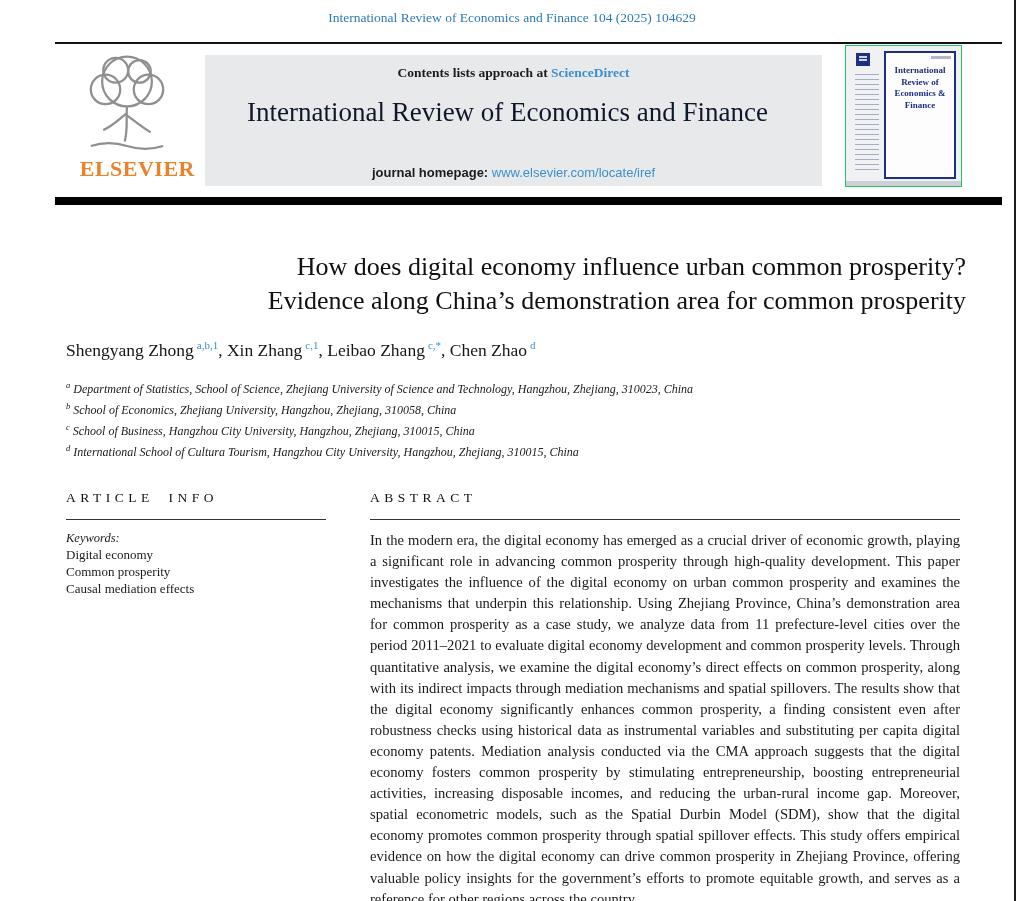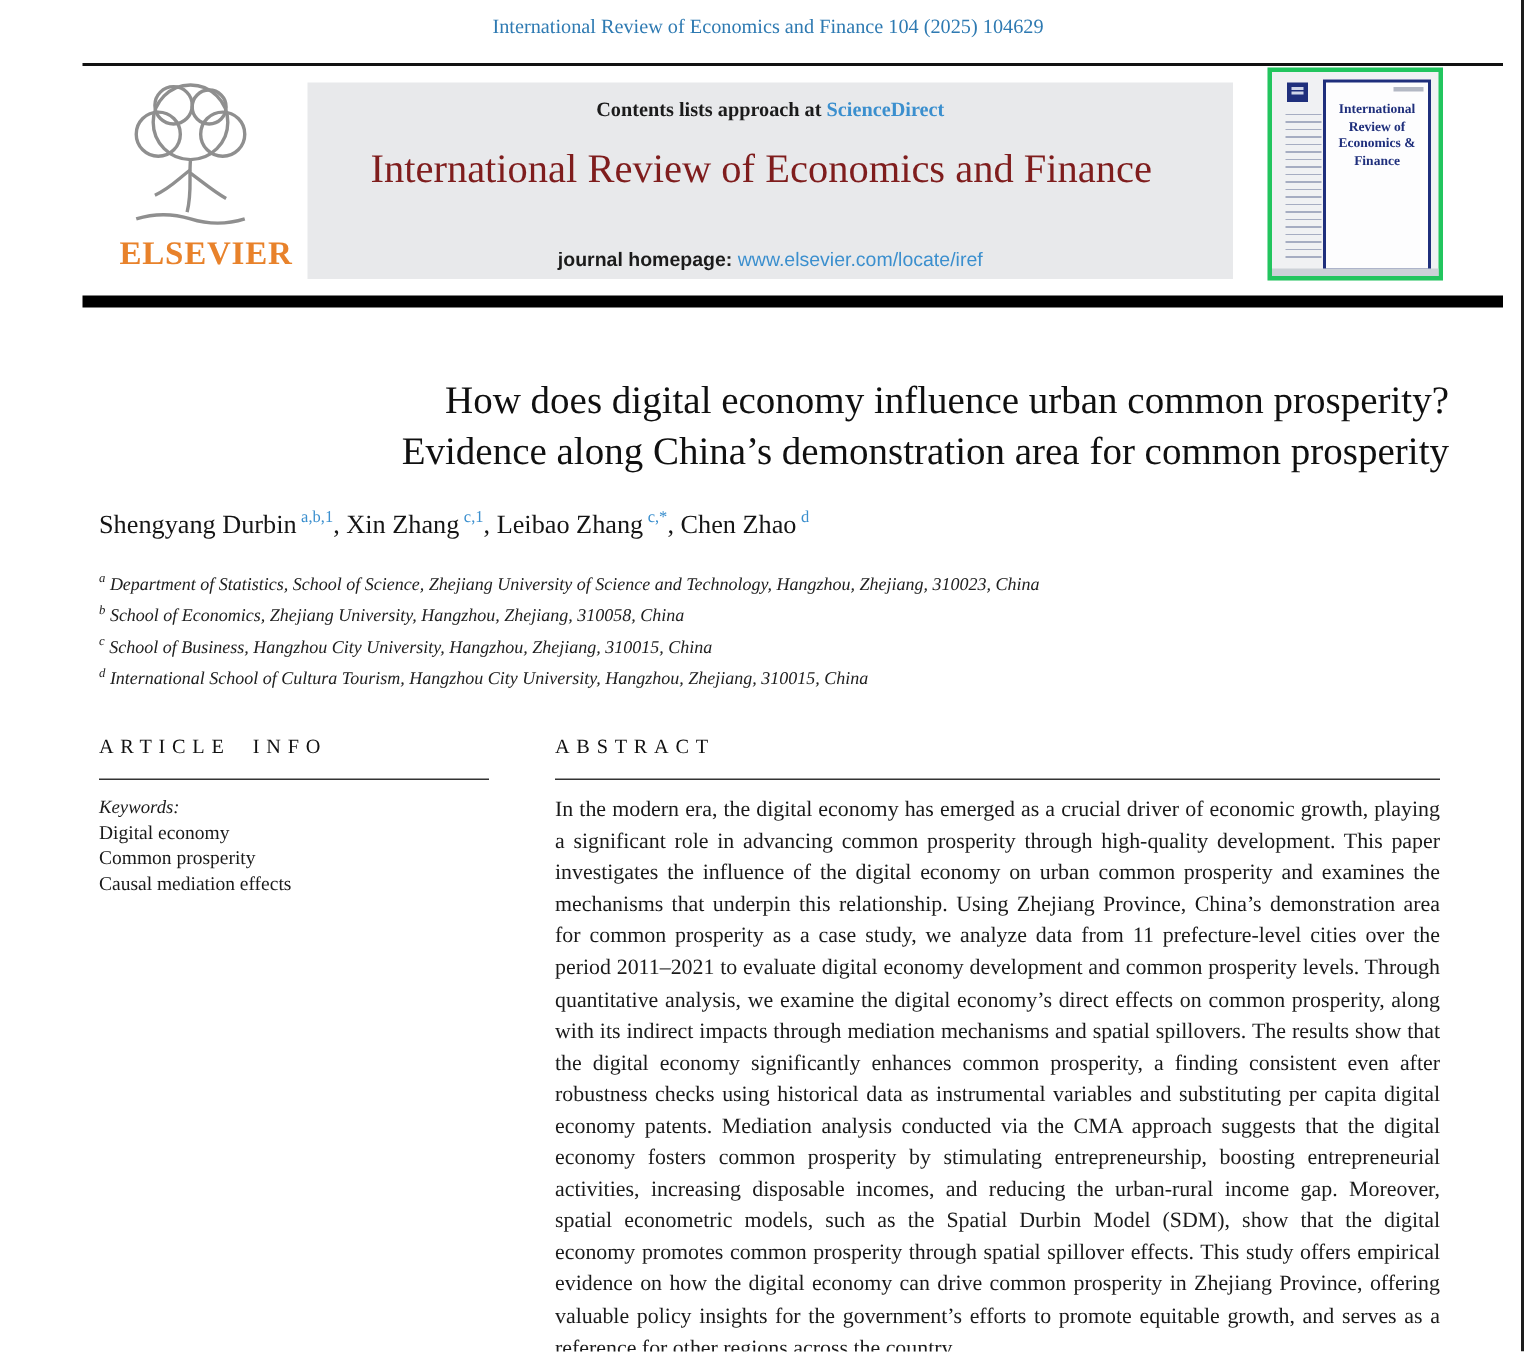--- a/index.html
+++ b/index.html
@@ -27,29 +27,29 @@
   .elsevier-word{
     font-size:22px;font-weight:bold;color:var(--elsevier_orange);
     letter-spacing:0.5px;margin-top:1px;
   }
   .banner-gray{
     position:absolute;left:150px;top:10px;width:617px;height:131px;
     background:var(--banner_gray);text-align:center;
   }
   .contents-line{position:absolute;top:10px;left:0;right:0;font-size:13.5px;font-weight:bold;}
   .sciencedirect{color:var(--link_blue);}
-  .journal-title{position:absolute;top:42px;left:0;right:12px;font-size:27px;color:#7f1d1d;}
+  .journal-title{position:absolute;top:42px;left:0;right:12px;font-size:27px;color:#0f172a;}
   .homepage-line{
     position:absolute;top:110px;left:0;right:0;font-size:13px;
     font-family:"Liberation Sans", sans-serif;font-weight:bold;
   }
   .homepage-line .url{color:var(--link_blue);font-weight:normal;}
   .cover{
     position:absolute;left:790px;top:0;width:117px;height:142px;
-    background:#f0f1f3;border:3px solid #22c55e;
+    background:#f0f1f3;border:1px solid #22c55e;
   }
   .cover-emblem{position:absolute;left:10px;top:7px;width:14px;height:13px;background:var(--cover_navy);}
   .cover-emblem:after{content:"";position:absolute;left:3px;top:3px;width:8px;height:1.5px;background:#cfd5e8;box-shadow:0 3px 0 #cfd5e8;}
   .cover-lines{
     position:absolute;left:9px;top:28px;width:24px;height:96px;
     background:repeating-linear-gradient(to bottom,#a6adc2 0 1px,transparent 1px 5px);
   }
   .cover-panel{
     position:absolute;right:5px;top:5px;width:72px;height:128px;background:#fdfdfe;
     border:2px solid var(--cover_navy);
@@ -121,21 +121,21 @@
 </div>
 
 <div class="thick-bar"></div>
 
 <div class="title-block">
   <div>How does digital economy influence urban common prosperity?</div>
   <div>Evidence along China’s demonstration area for common prosperity</div>
 </div>
 
 <div class="authors">
-  <span><span>Shengyang Durbin</span><sup>a,b,1</sup><span>, </span></span><span><span>Xin Zhang</span><sup>c,1</sup><span>, </span></span><span><span>Leibao Zhang</span><sup>c,*</sup><span>, </span></span><span><span>Chen Zhao</span><sup>d</sup></span>
+  <span><span>Shengyang Zhong</span><sup>a,b,1</sup><span>, </span></span><span><span>Xin Zhang</span><sup>c,1</sup><span>, </span></span><span><span>Leibao Zhang</span><sup>c,*</sup><span>, </span></span><span><span>Chen Zhao</span><sup>d</sup></span>
 </div>
 
 <div class="affiliations">
   <div><sup>a</sup><span>Department of Statistics, School of Science, Zhejiang University of Science and Technology, Hangzhou, Zhejiang, 310023, China</span></div>
   <div><sup>b</sup><span>School of Economics, Zhejiang University, Hangzhou, Zhejiang, 310058, China</span></div>
   <div><sup>c</sup><span>School of Business, Hangzhou City University, Hangzhou, Zhejiang, 310015, China</span></div>
   <div><sup>d</sup><span>International School of Cultura Tourism, Hangzhou City University, Hangzhou, Zhejiang, 310015, China</span></div>
 </div>
 
 <div class="info-col">

